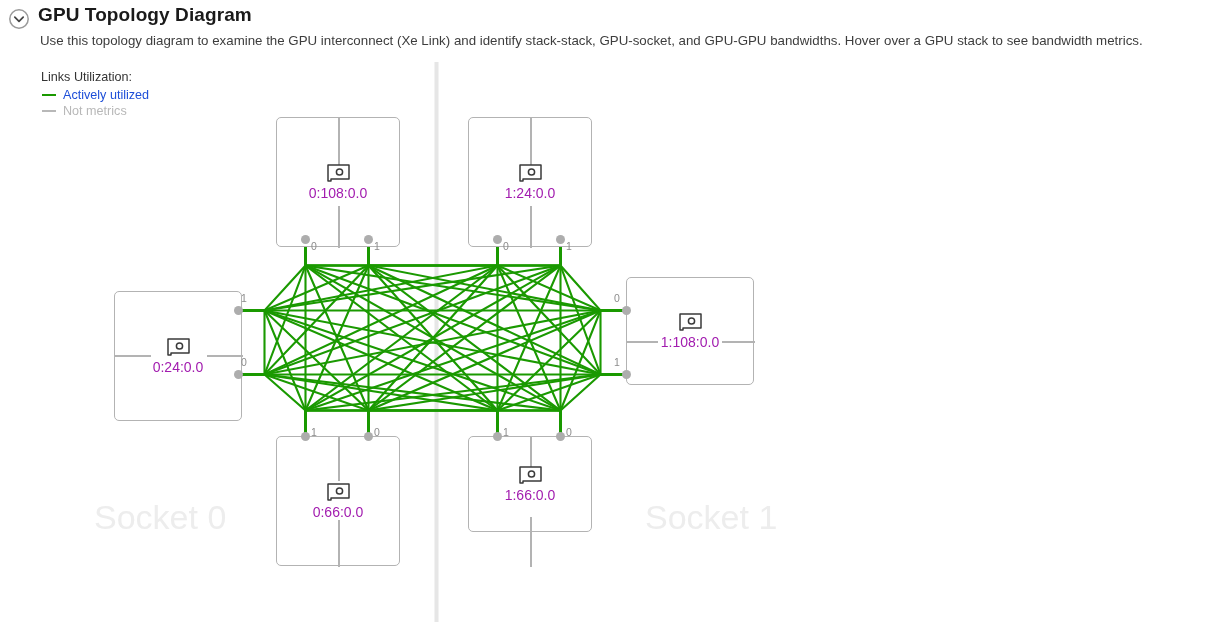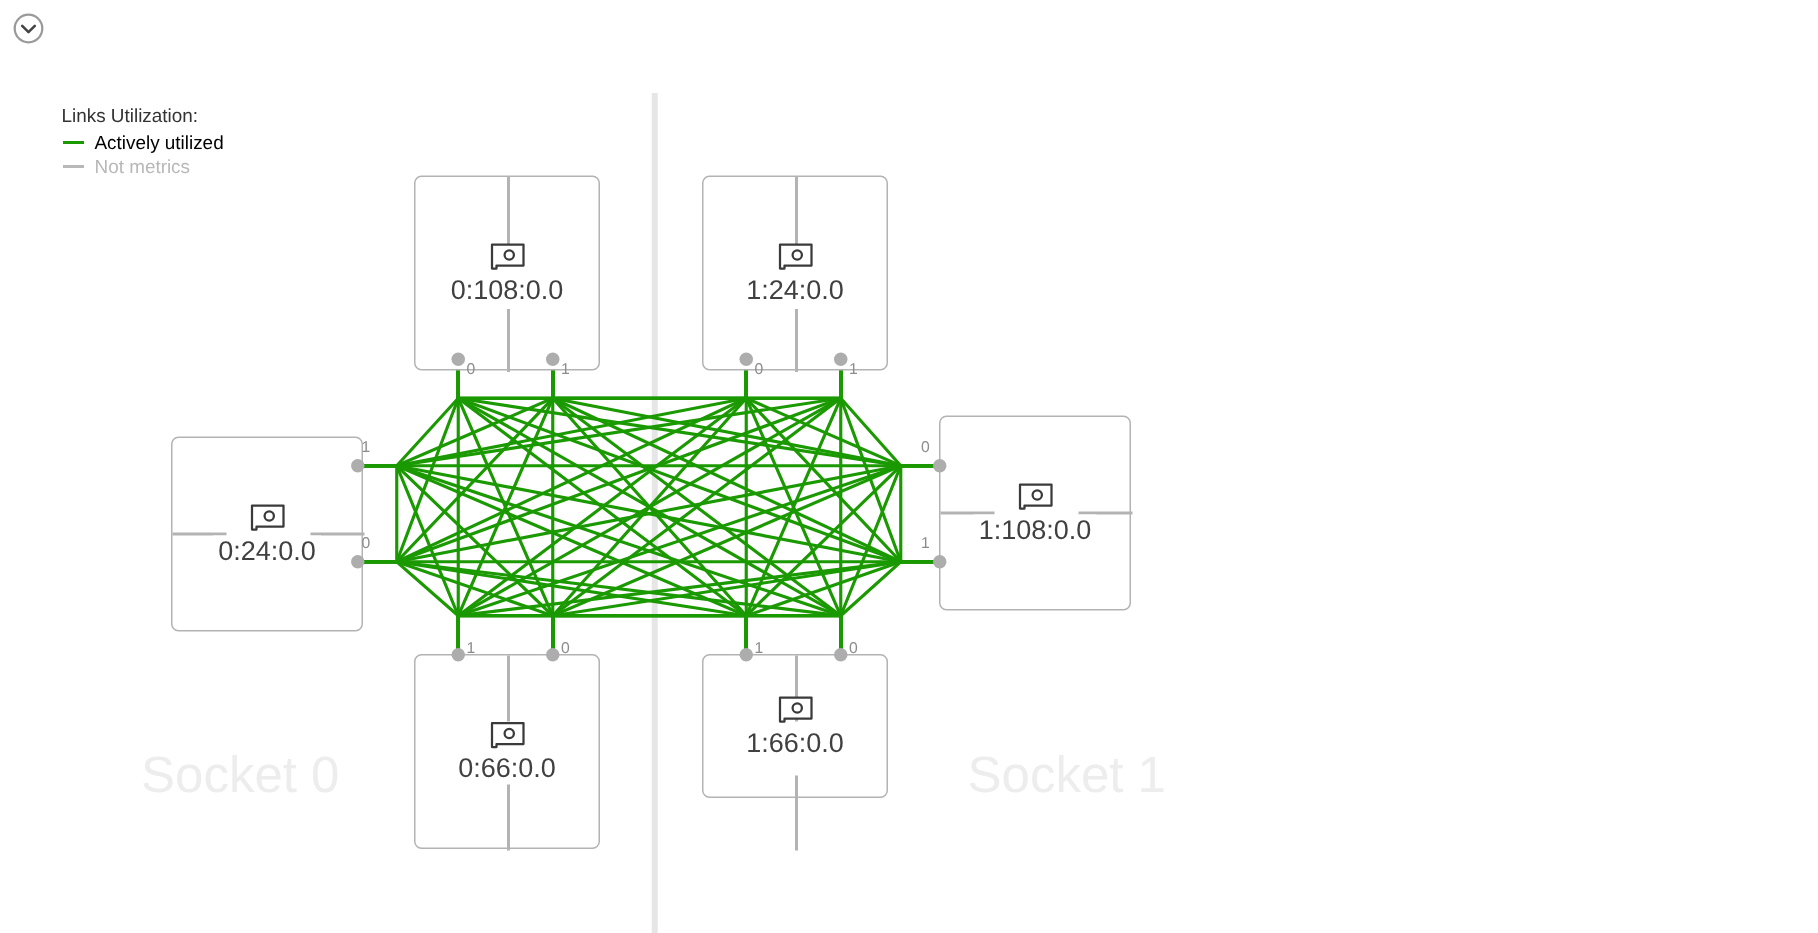--- a/index.html
+++ b/index.html
@@ -31,21 +31,21 @@
   
   .legend { position:absolute; left:40px; top:70px; }
   .legend-title { font-size:12.6px; color:#333; margin:0 0 3px 1px; }
   .legend-row { display:flex; align-items:center; height:16px; }
   .legend-dash {
     display:inline-block; width:14px; height:0; border-top:2px solid;
     margin-right:7px; margin-left:2px;
   }
   .legend-label { font-size:12.6px; line-height:16px; }
   .legend-row.active .legend-dash { border-color:#1a9900; }
-  .legend-row.active .legend-label { color:#000000; }
+  .legend-row.active .legend-label { color:#1d4ed8; }
   .legend-row.inactive .legend-dash { border-color:#b8b8b8; }
   .legend-row.inactive .legend-label { color:#b8b8b8; }
 
   
   .diagram { position:absolute; left:0; top:55px; width:1212px; height:567px; }
   .svg-layer { position:absolute; left:0; top:0; width:1212px; height:567px; }
 
   
   .socket-label {
     position:absolute; font-size:34px; color:#ededed;
@@ -62,21 +62,21 @@
     border-radius:5px;
     background:#ffffff;
   }
   .gpu-inner {
     position:absolute; left:0; top:0; width:100%; height:100%;
     display:flex; flex-direction:column;
     align-items:center; justify-content:center;
   }
   .gpu-icon { width:26px; height:20px; display:block; }
   .gpu-label {
-    margin-top:2px; font-size:18px; color:#404040;
+    margin-top:2px; font-size:14px; color:#a21caf;
     white-space:nowrap; background:#fff; padding:0 3px;
   }
   
   .divider-v {
     position:absolute; width:1.6px; background:#b3b3b3;
   }
   .divider-h {
     position:absolute; height:1.6px; background:#b3b3b3;
   }
 
@@ -95,20 +95,22 @@
 
 <div id="root">
 
   <div class="header">
     <span class="collapse-toggle">
       <svg width="22" height="22" viewBox="0 0 22 22">
         <circle cx="11" cy="11" r="9.2" fill="none" stroke="#9a9a9a" stroke-width="1.5"></circle>
         <path d="M6.8 9.2 L11 13.4 L15.2 9.2" fill="none" stroke="#444" stroke-width="1.7" stroke-linecap="round" stroke-linejoin="round"></path>
       </svg>
     </span>
+    <div class="page-title">GPU Topology Diagram</div>
+    <div class="page-desc">Use this topology diagram to examine the GPU interconnect (Xe Link) and identify stack-stack, GPU-socket, and GPU-GPU bandwidths. Hover over a GPU stack to see bandwidth metrics.</div>
   </div>
 
   <div class="legend">
     <div class="legend-title">Links Utilization:</div>
     <div class="legend-row active">
       <span class="legend-dash"></span>
       <span class="legend-label">Actively utilized</span>
     </div>
     <div class="legend-row inactive">
       <span class="legend-dash"></span>
@@ -241,21 +243,21 @@
           </svg>
         </span>
         <span class="gpu-label">0:24:0.0</span>
       </div>
     </div>
     <div class="port" style="left:234px; top:251px;"></div>
     <span class="port-num" style="left:241px; top:237px;">1</span>
     <div class="port" style="left:234px; top:315px;"></div>
     <span class="port-num" style="left:241px; top:301px;">0</span>
 
-    <div class="gpu-box" style="left:626px; top:222px; width:128px; height:130px;">
+    <div class="gpu-box" style="left:626px; top:222px; width:128px; height:108px;">
       <div class="divider-h" style="left:0; top:63px; width:36px;"></div>
       <div class="divider-h" style="left:92px; top:63px; width:36px;"></div>
       <div class="gpu-inner">
         <span>
           <svg class="gpu-icon" viewBox="0 0 26 20">
             <path d="M3 4 L3 2 L24 2 L24 16 L6 16 L6 18 L3 18 Z" fill="#fff" stroke="#3a3a3a" stroke-width="1.5" stroke-linejoin="round"></path>
             <circle cx="14.5" cy="9" r="3.1" fill="none" stroke="#3a3a3a" stroke-width="1.5"></circle>
           </svg>
         </span>
         <span class="gpu-label">1:108:0.0</span>

